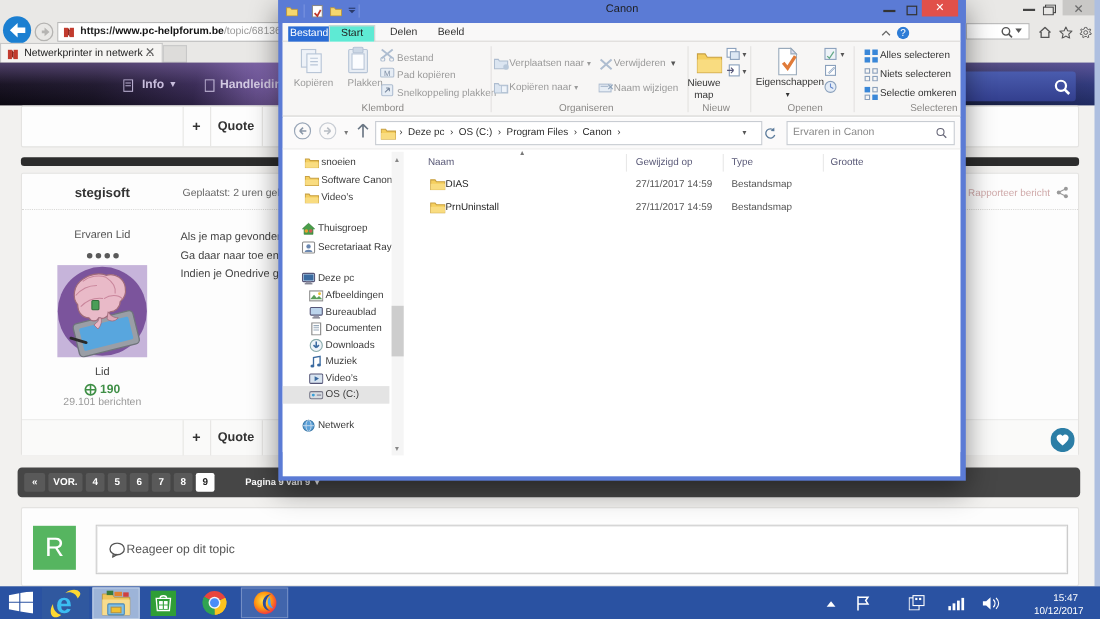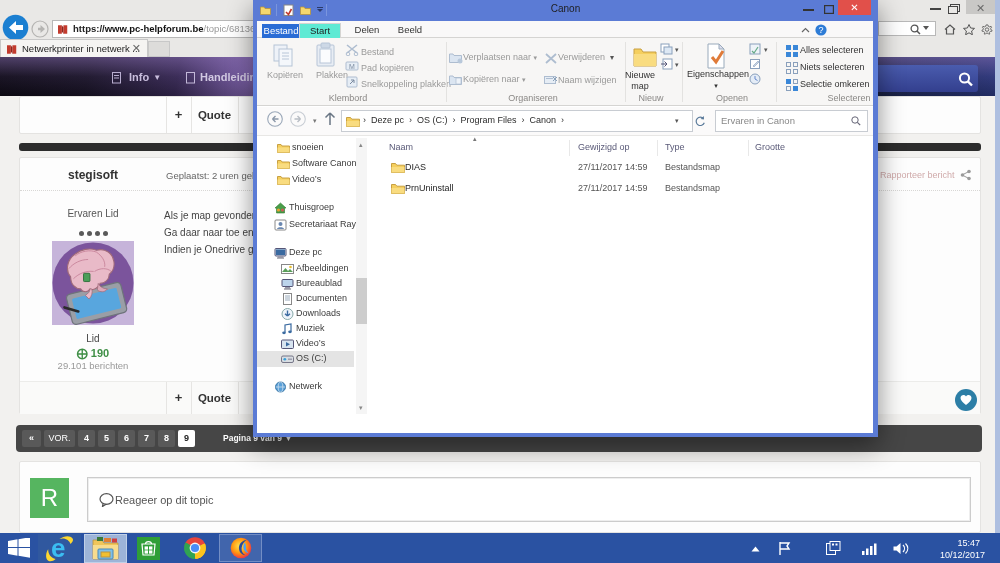--- a/index.html
+++ b/index.html
@@ -180,21 +180,21 @@
       <svg class="abs" style="left:935px;top:7px" width="22" height="22">
             <circle cx="11" cy="11" r="11" fill="#2c7ea6"></circle>
             <path d="M11 16 C8 13.5 5.5 11.5 5.5 9 C5.5 7.3 7 6 8.5 6 C9.6 6 10.5 6.6 11 7.4 C11.5 6.6 12.4 6 13.5 6 C15 6 16.5 7.3 16.5 9 C16.5 11.5 14 13.5 11 16 Z" fill="#fff"></path>
           </svg>
     </div>
     </div>
   </div>
 
   <div id="pagin">
     <div class="pgbtn" style="left:6px;width:19px">«</div>
-    <div class="pgbtn" style="left:28px;width:31px;font-weight:normal">VOR.</div>
+    <div class="pgbtn" style="left:28px;width:31px;font-weight:bold">VOR.</div>
     <div class="pgbtn" style="left:62px;width:17px">4</div>
     <div class="pgbtn" style="left:82px;width:17px">5</div>
     <div class="pgbtn" style="left:102px;width:17px">6</div>
     <div class="pgbtn" style="left:122px;width:17px">7</div>
     <div class="pgbtn" style="left:142px;width:17px">8</div>
     <div class="pgbtn" style="left:162px;width:17px;background:#fff;color:#222;font-weight:bold">9</div>
     <div class="abs" style="left:207px;top:0;height:27px;line-height:27px;color:#fff;font-size:8.5px;font-weight:bold">Pagina 9 van 9 <span style="font-size:8px">▼</span></div>
   </div>
 
   <div class="whitebox" style="left:19px;top:461px;width:962px;height:72px">

